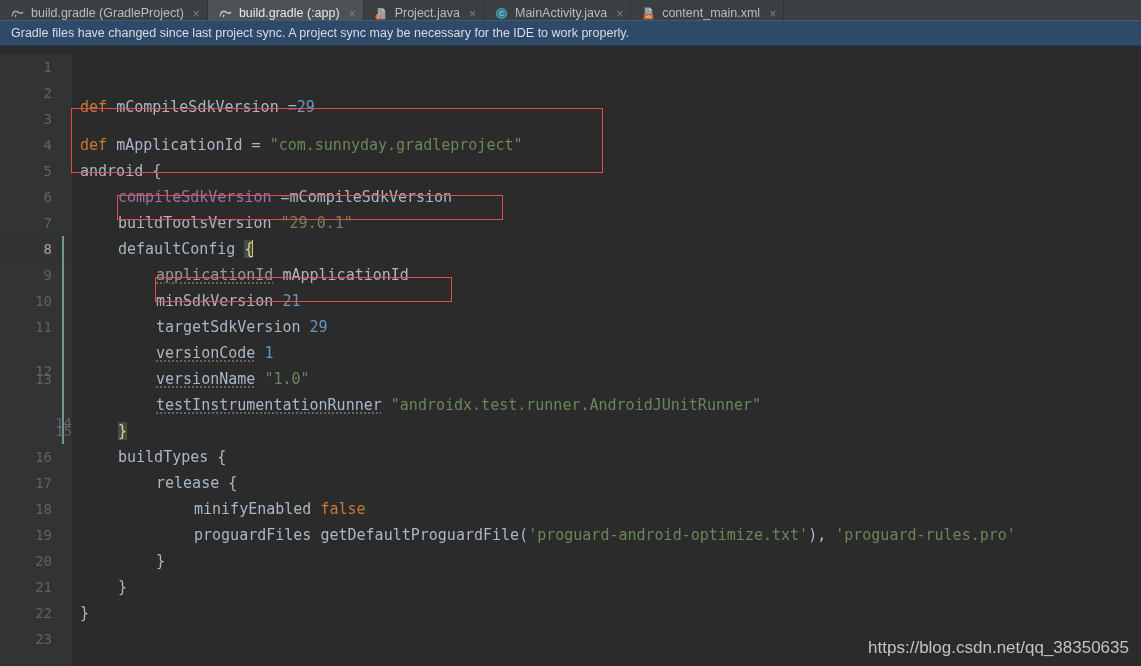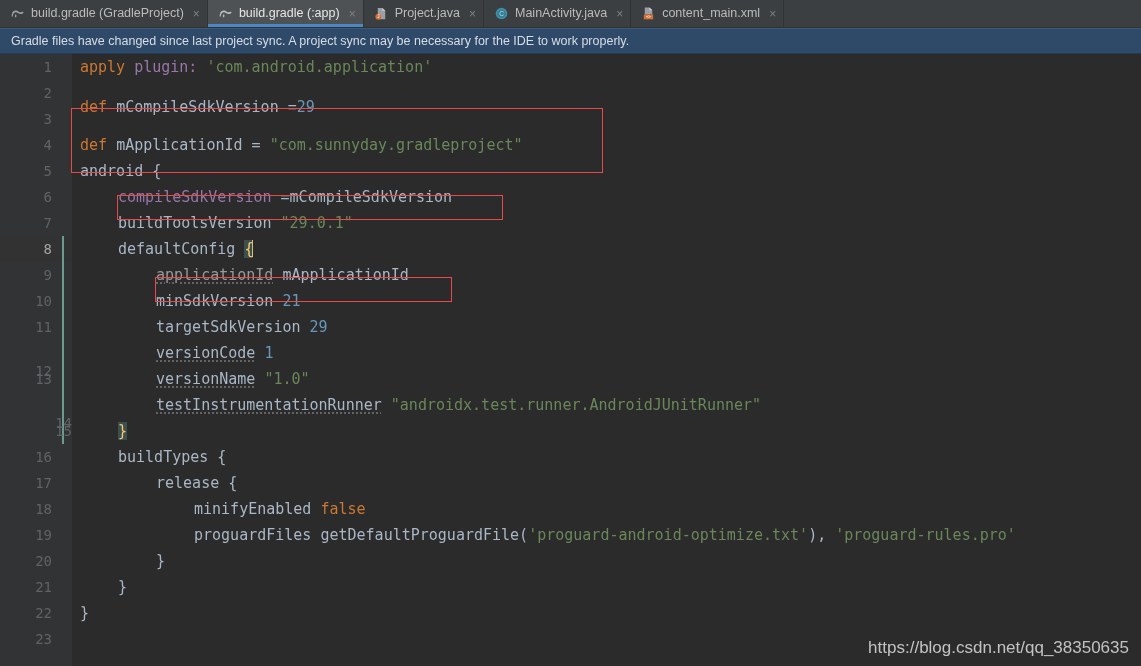--- a/index.html
+++ b/index.html
@@ -60,21 +60,21 @@
   .tab-label { line-height: 1; }
   .tab-close {
     font-size: 12px;
     color: #808080;
     margin-left: 3px;
     line-height: 1;
   }
 
   
   .notify {
-    position: absolute; top: 28px; left: 0;
+    position: absolute; top: 20px; left: 0;
     width: 1141px; height: 26px;
     background: #2f4a69;
     border-top: 1px solid #3c5a7d;
     border-bottom: 1px solid #253a54;
     box-sizing: border-box;
     display: flex;
     align-items: center;
     padding-left: 11px;
     font-size: 12.5px;
     color: #d6dde5;
@@ -353,21 +353,20 @@
     </div>
     <div class="fold" style="top:574px; left:77px;">
       <svg width="11" height="11" viewBox="0 0 11 11">
           <path d="M1 10h9V4L5.5.5 1 4z" fill="none" stroke="#787878"></path>
           <path d="M3 7h5" stroke="#a0a0a0" stroke-width="1.2"></path>
         </svg>
     </div>
 
     <div class="code-area">
 
-      <div class="line" style="top:0px; left:8px;"><span class="t-kw">apply</span> <span class="t-prop">plugin:</span> <span class="t-str">'com.android.application'</span></div>
 
       <div class="line" style="top:26px; left:8px;"></div>
 
       <div class="line" style="top:40px; left:8px;"><span class="t-kw">def</span> <span class="t-plain">mCompileSdkVersion</span> <span class="t-plain">=</span><span class="t-num">29</span></div>
 
       <div class="line" style="top:104px; left:8px;"><span class="t-plain">android {</span></div>
 
       <div class="line" style="top:78px; left:8px;"><span class="t-kw">def</span> <span class="t-plain">mApplicationId</span> <span class="t-plain">=</span> <span class="t-str">"com.sunnyday.gradleproject"</span></div>
 
       <div class="line" style="top:130px; left:46px;"><span class="t-prop">compileSdkVersion</span> <span class="t-plain">=</span><span class="t-plain">mCompileSdkVersion</span></div>

